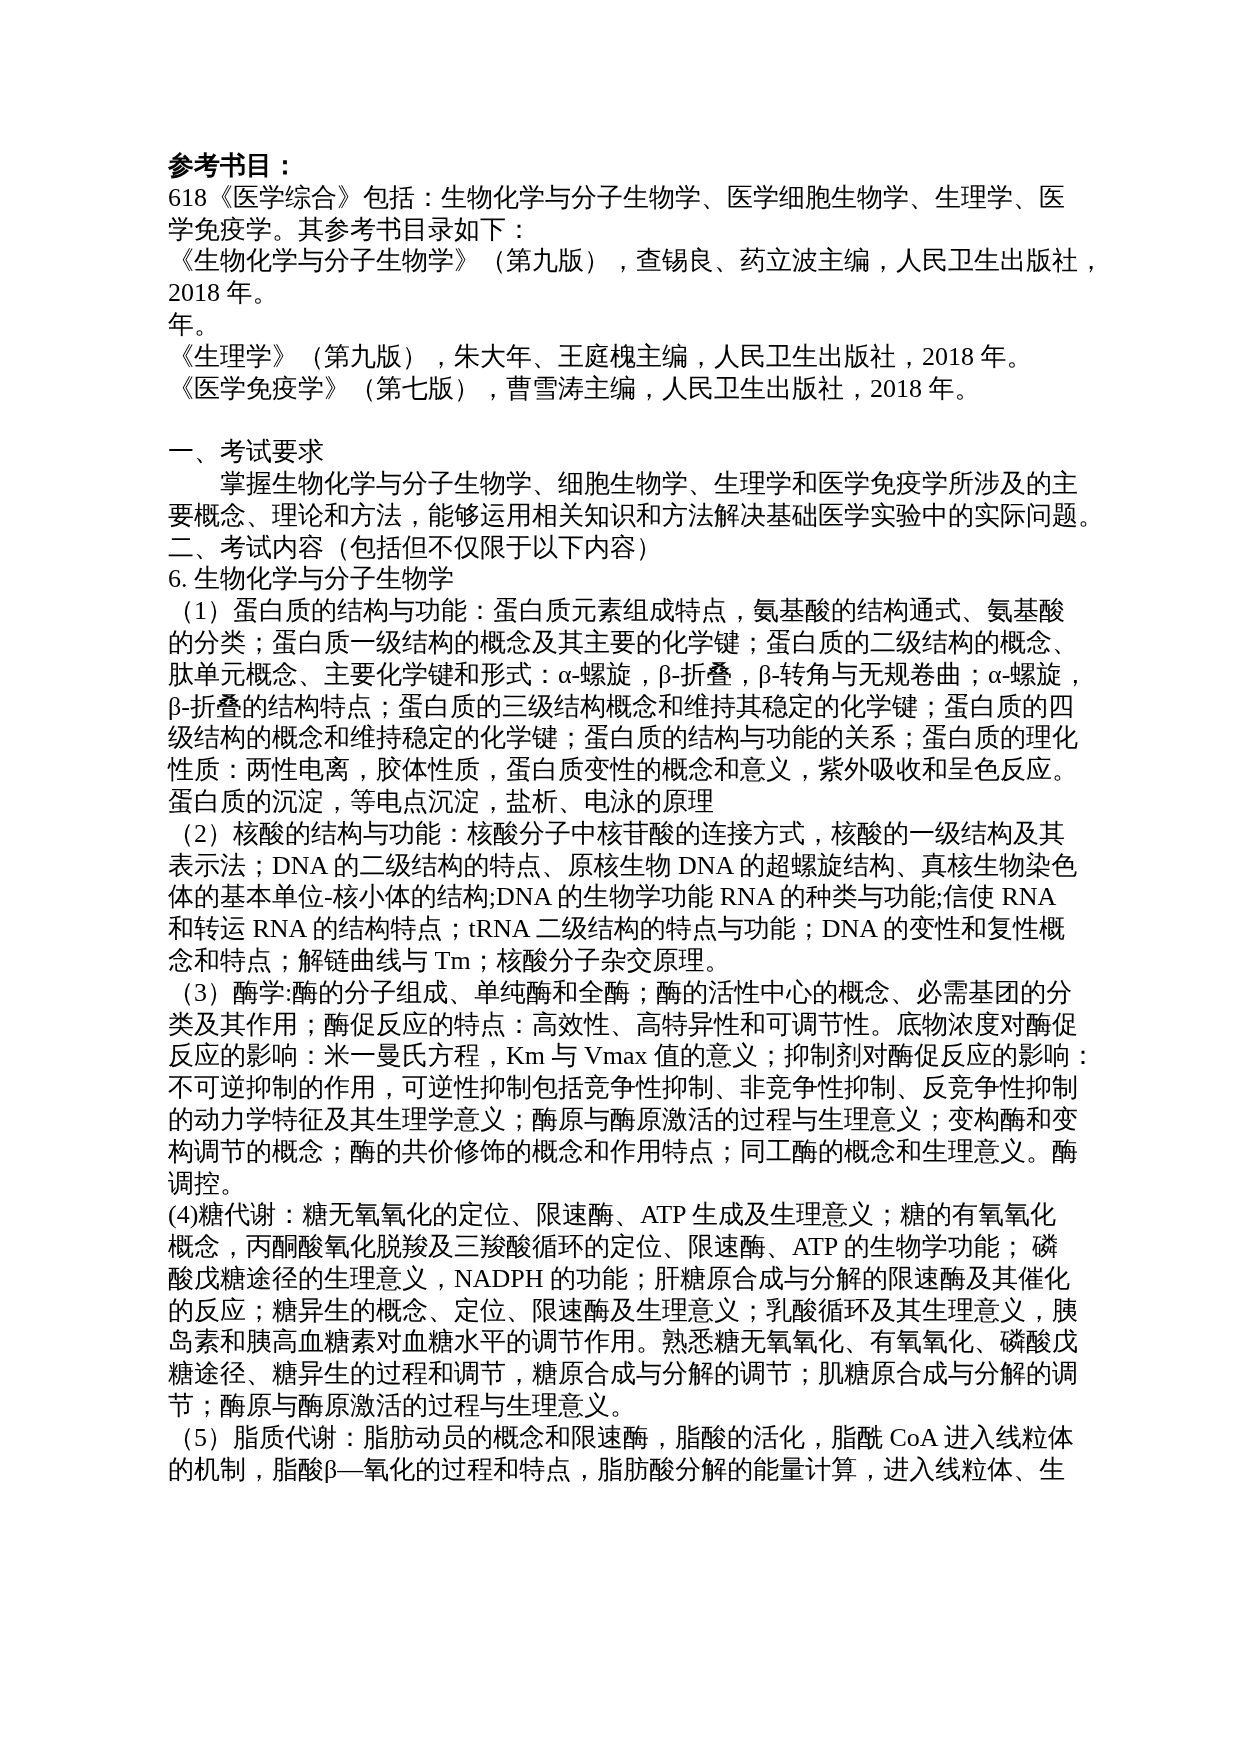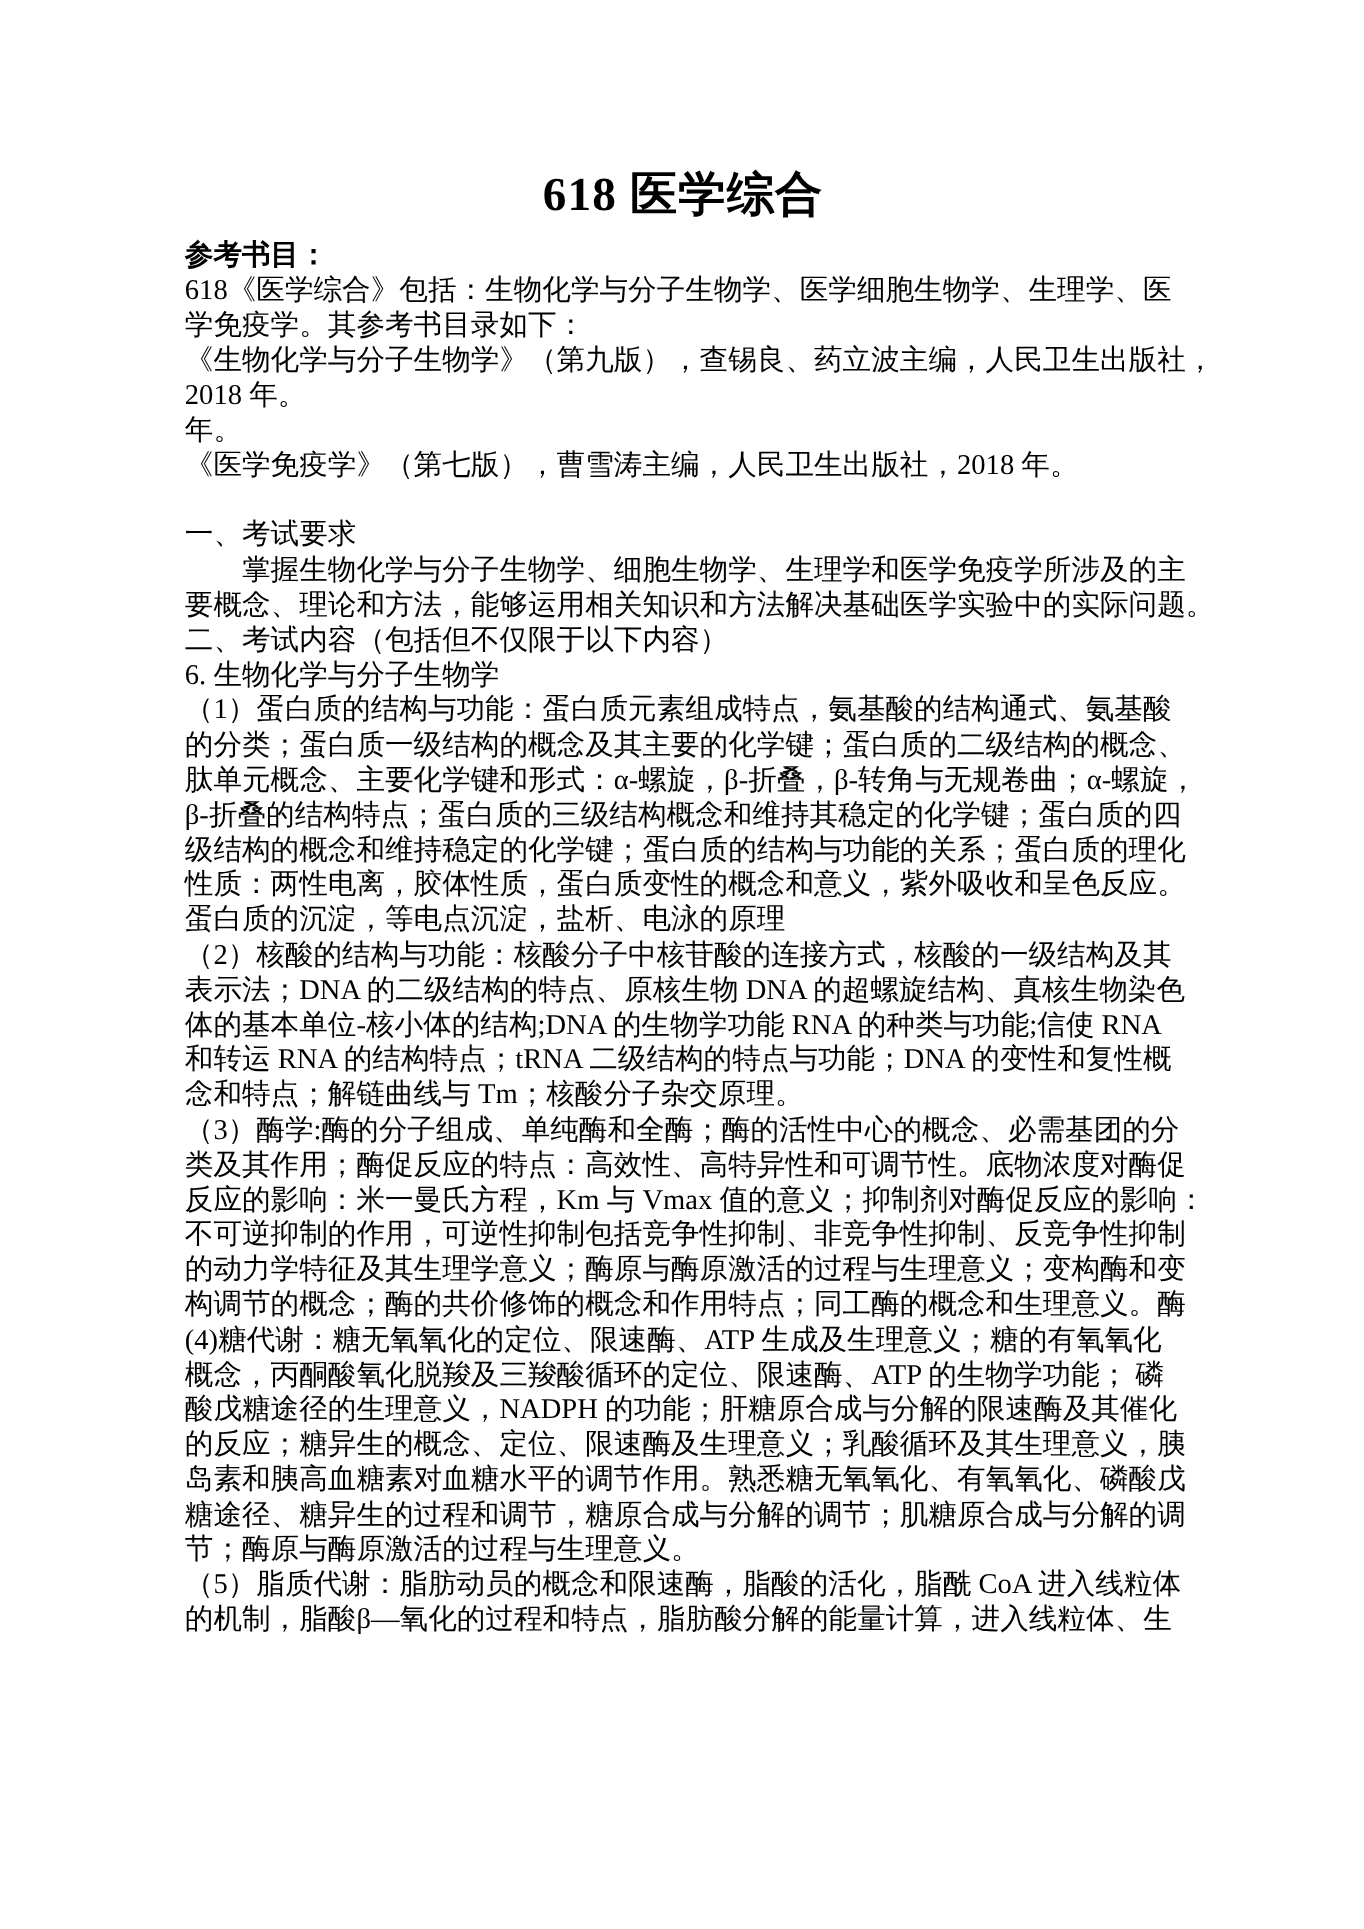--- a/index.html
+++ b/index.html
@@ -39,28 +39,28 @@
     letter-spacing: 0;
   }
   .line.bold {
     font-weight: bold;
   }
 </style>
 </head>
 <body>
 
 <div class="page">
-  <h1 class="doc-title">618 医学综合</h1>
   <div class="doc-body" id="doc-body">
       <div class="line bold">参考书目：</div>
       <div class="line">618《医学综合》包括：生物化学与分子生物学、医学细胞生物学、生理学、医</div>
       <div class="line">学免疫学。其参考书目录如下：</div>
       <div class="line">《生物化学与分子生物学》（第九版），查锡良、药立波主编，人民卫生出版社，</div>
       <div class="line">2018 年。</div>
       <div class="line">年。</div>
+      <div class="line">《生理学》（第九版），朱大年、王庭槐主编，人民卫生出版社，2018 年。</div>
       <div class="line">《医学免疫学》（第七版），曹雪涛主编，人民卫生出版社，2018 年。</div>
       <div class="line"></div>
       <div class="line">一、考试要求</div>
       <div class="line">　　掌握生物化学与分子生物学、细胞生物学、生理学和医学免疫学所涉及的主</div>
       <div class="line">要概念、理论和方法，能够运用相关知识和方法解决基础医学实验中的实际问题。</div>
       <div class="line">二、考试内容（包括但不仅限于以下内容）</div>
       <div class="line">6. 生物化学与分子生物学</div>
       <div class="line">（1）蛋白质的结构与功能：蛋白质元素组成特点，氨基酸的结构通式、氨基酸</div>
       <div class="line">的分类；蛋白质一级结构的概念及其主要的化学键；蛋白质的二级结构的概念、</div>
       <div class="line">肽单元概念、主要化学键和形式：α-螺旋，β-折叠，β-转角与无规卷曲；α-螺旋，</div>
@@ -72,20 +72,21 @@
       <div class="line">表示法；DNA 的二级结构的特点、原核生物 DNA 的超螺旋结构、真核生物染色</div>
       <div class="line">体的基本单位-核小体的结构;DNA 的生物学功能 RNA 的种类与功能;信使 RNA</div>
       <div class="line">和转运 RNA 的结构特点；tRNA 二级结构的特点与功能；DNA 的变性和复性概</div>
       <div class="line">念和特点；解链曲线与 Tm；核酸分子杂交原理。</div>
       <div class="line">（3）酶学:酶的分子组成、单纯酶和全酶；酶的活性中心的概念、必需基团的分</div>
       <div class="line">类及其作用；酶促反应的特点：高效性、高特异性和可调节性。底物浓度对酶促</div>
       <div class="line">反应的影响：米一曼氏方程，Km 与 Vmax 值的意义；抑制剂对酶促反应的影响：</div>
       <div class="line">不可逆抑制的作用，可逆性抑制包括竞争性抑制、非竞争性抑制、反竞争性抑制</div>
       <div class="line">的动力学特征及其生理学意义；酶原与酶原激活的过程与生理意义；变构酶和变</div>
       <div class="line">构调节的概念；酶的共价修饰的概念和作用特点；同工酶的概念和生理意义。酶</div>
+      <div class="line">调控。</div>
       <div class="line">(4)糖代谢：糖无氧氧化的定位、限速酶、ATP 生成及生理意义；糖的有氧氧化</div>
       <div class="line">概念，丙酮酸氧化脱羧及三羧酸循环的定位、限速酶、ATP 的生物学功能； 磷</div>
       <div class="line">酸戊糖途径的生理意义，NADPH 的功能；肝糖原合成与分解的限速酶及其催化</div>
       <div class="line">的反应；糖异生的概念、定位、限速酶及生理意义；乳酸循环及其生理意义，胰</div>
       <div class="line">岛素和胰高血糖素对血糖水平的调节作用。熟悉糖无氧氧化、有氧氧化、磷酸戊</div>
       <div class="line">糖途径、糖异生的过程和调节，糖原合成与分解的调节；肌糖原合成与分解的调</div>
       <div class="line">节；酶原与酶原激活的过程与生理意义。</div>
       <div class="line">（5）脂质代谢：脂肪动员的概念和限速酶，脂酸的活化，脂酰 CoA 进入线粒体</div>
       <div class="line">的机制，脂酸β—氧化的过程和特点，脂肪酸分解的能量计算，进入线粒体、生</div>
     </div>

